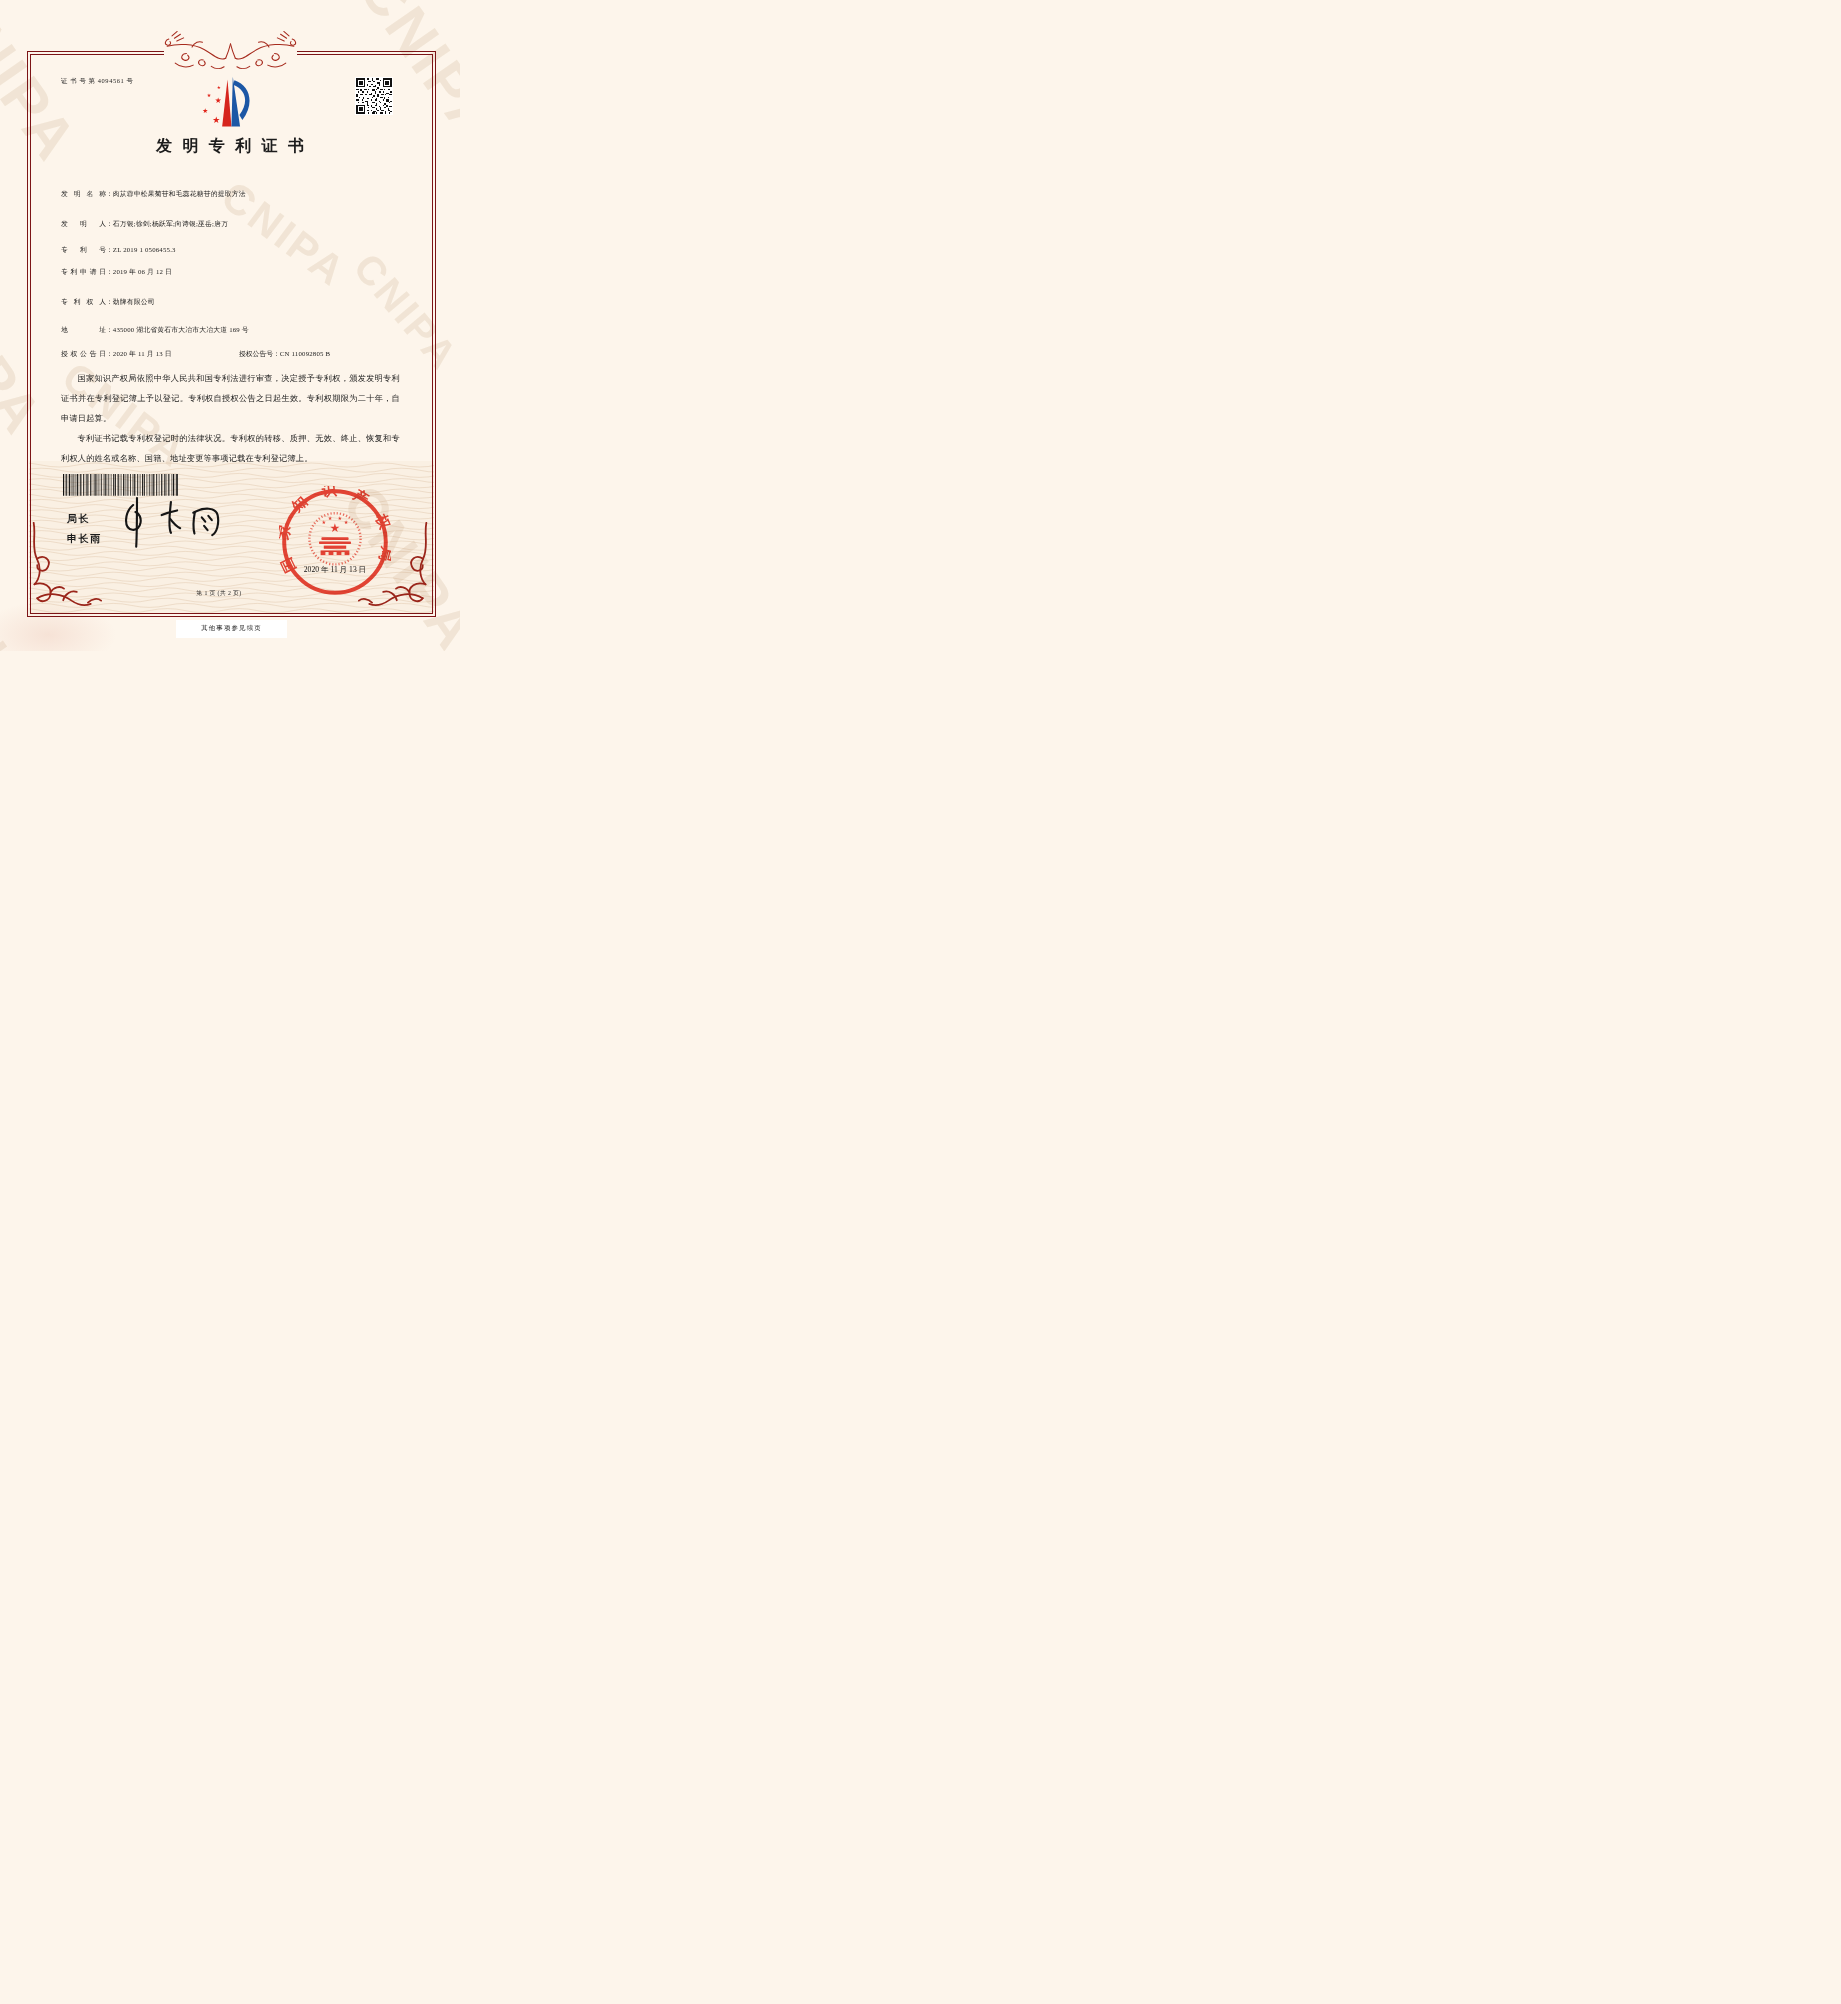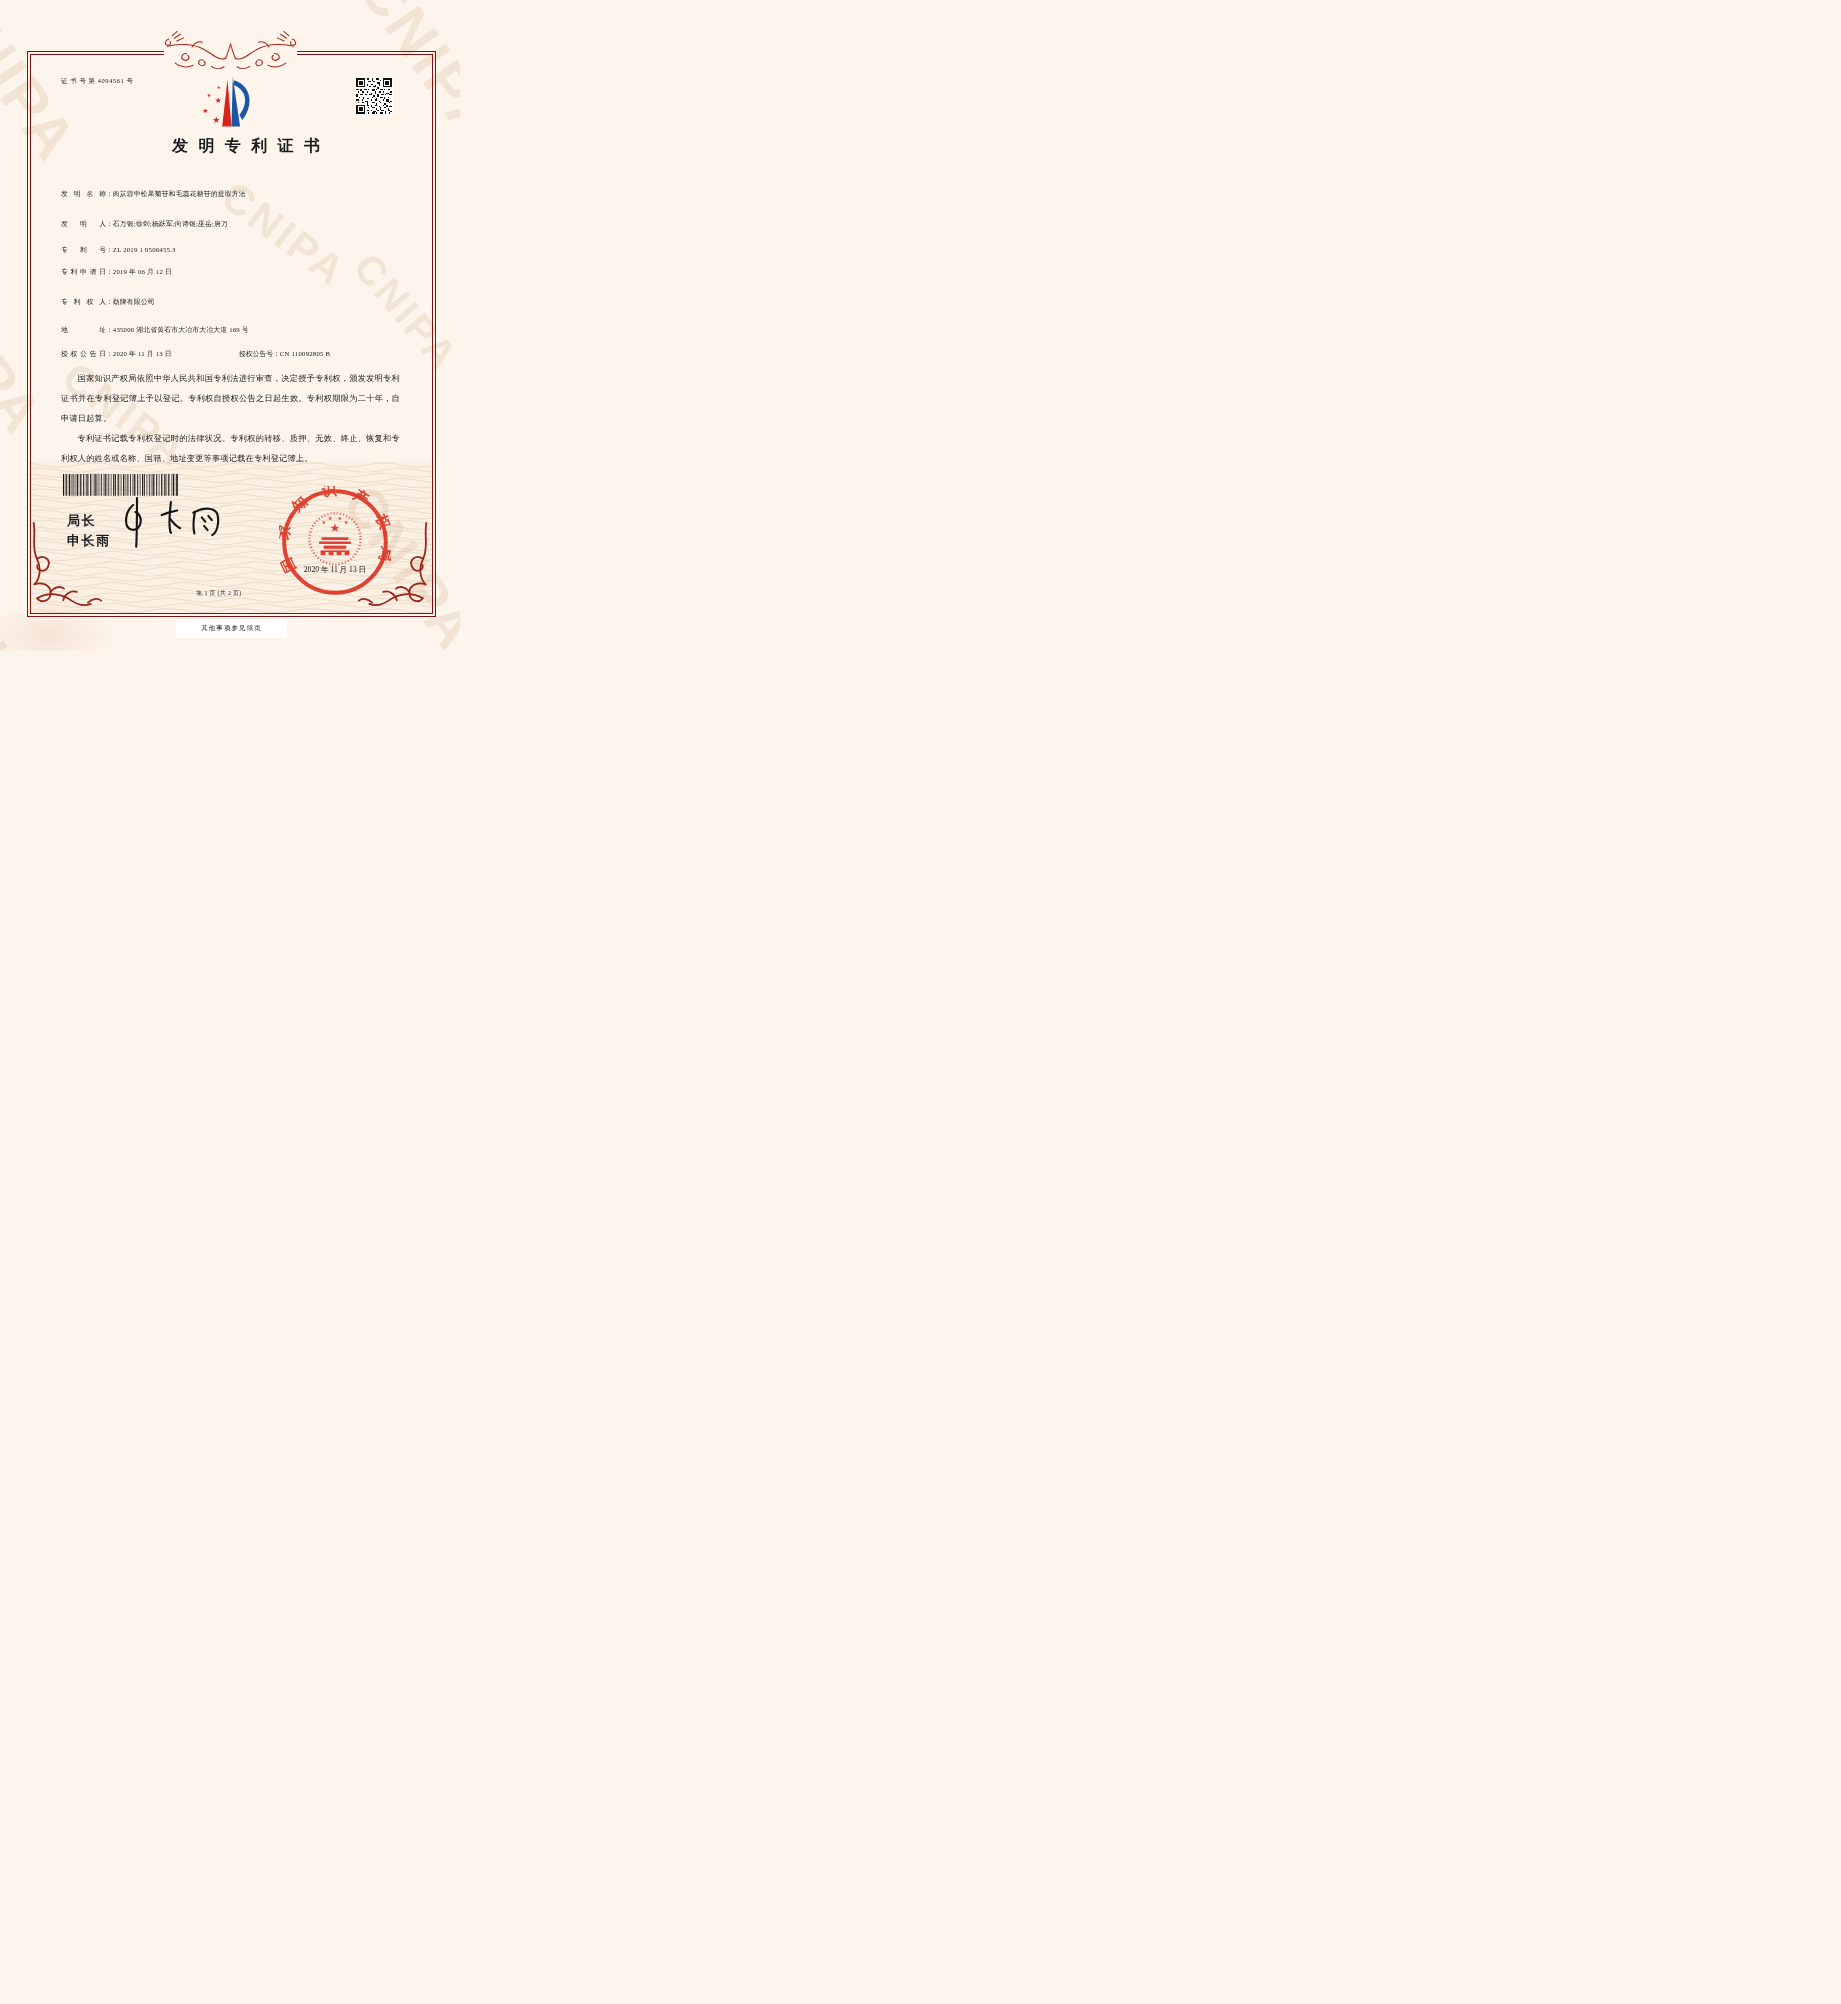--- a/index.html
+++ b/index.html
@@ -26,37 +26,37 @@
   
   .dragons { position:absolute; left:164px; top:26.5px; width:133px; height:49px;
     background:#fdf5eb; }
   .flourish { position:absolute; top:522px; width:74px; height:91px; }
   .flourish.left { left:28px; }
   .flourish.right { left:358px; }
   
   .cert-no { position:absolute; left:61px; top:77px; font-size:6.4px; letter-spacing:0.6px; }
   .logo { position:absolute; left:197px; top:72px; width:53px; height:56px; }
   .qr { position:absolute; left:355px; top:77px; width:38px; height:38px; }
-  .doc-title { position:absolute; left:16px; top:136px; width:460px; text-align:center;
+  .doc-title { position:absolute; left:0; top:136px; width:460px; text-align:center;
     font-size:16px; font-weight:bold; letter-spacing:10.4px; padding-left:10.4px; box-sizing:border-box; }
   
   .row { position:absolute; left:61px; font-size:6.8px; white-space:nowrap; }
   .fl { display:inline-block; width:45px; text-align:justify; text-align-last:justify; vertical-align:bottom; }
   .colon { display:inline-block; }
   .fv { letter-spacing:0.2px; }
   .pair2 { position:absolute; left:178px; top:0; }
   
   .body-text { position:absolute; left:61px; top:369px; width:339px;
     font-size:8.2px; line-height:20px; letter-spacing:0.2px; text-align:justify; }
   .body-text p { margin:0; text-indent:2em; }
   
   .barcode { position:absolute; left:63px; top:474px; width:115px; height:21.7px; }
   .sig-role, .sig-name { position:absolute; left:67px;
     font-family:"Liberation Sans","DejaVu Sans",sans-serif; font-weight:bold;
-    font-size:13px; letter-spacing:1.6px; }
+    font-size:10px; letter-spacing:1.6px; }
   .sig-role { top:512px; }
   .sig-name { top:532px; }
   .signature { position:absolute; left:107px; top:495px; width:124px; height:54px; }
   .seal { position:absolute; left:279px; top:486px; width:112px; height:112px;
     mix-blend-mode:multiply; }
   .page-info { position:absolute; left:0; top:589px; width:438px; text-align:center;
     font-size:5.8px; letter-spacing:0.4px; }
   .note-box { position:absolute; left:176px; top:620px; width:111px; height:18.4px;
     background:#ffffff; text-align:center; }
   .note-box span { display:inline-block; margin-top:3.6px; font-size:6.4px; letter-spacing:1.2px; }

